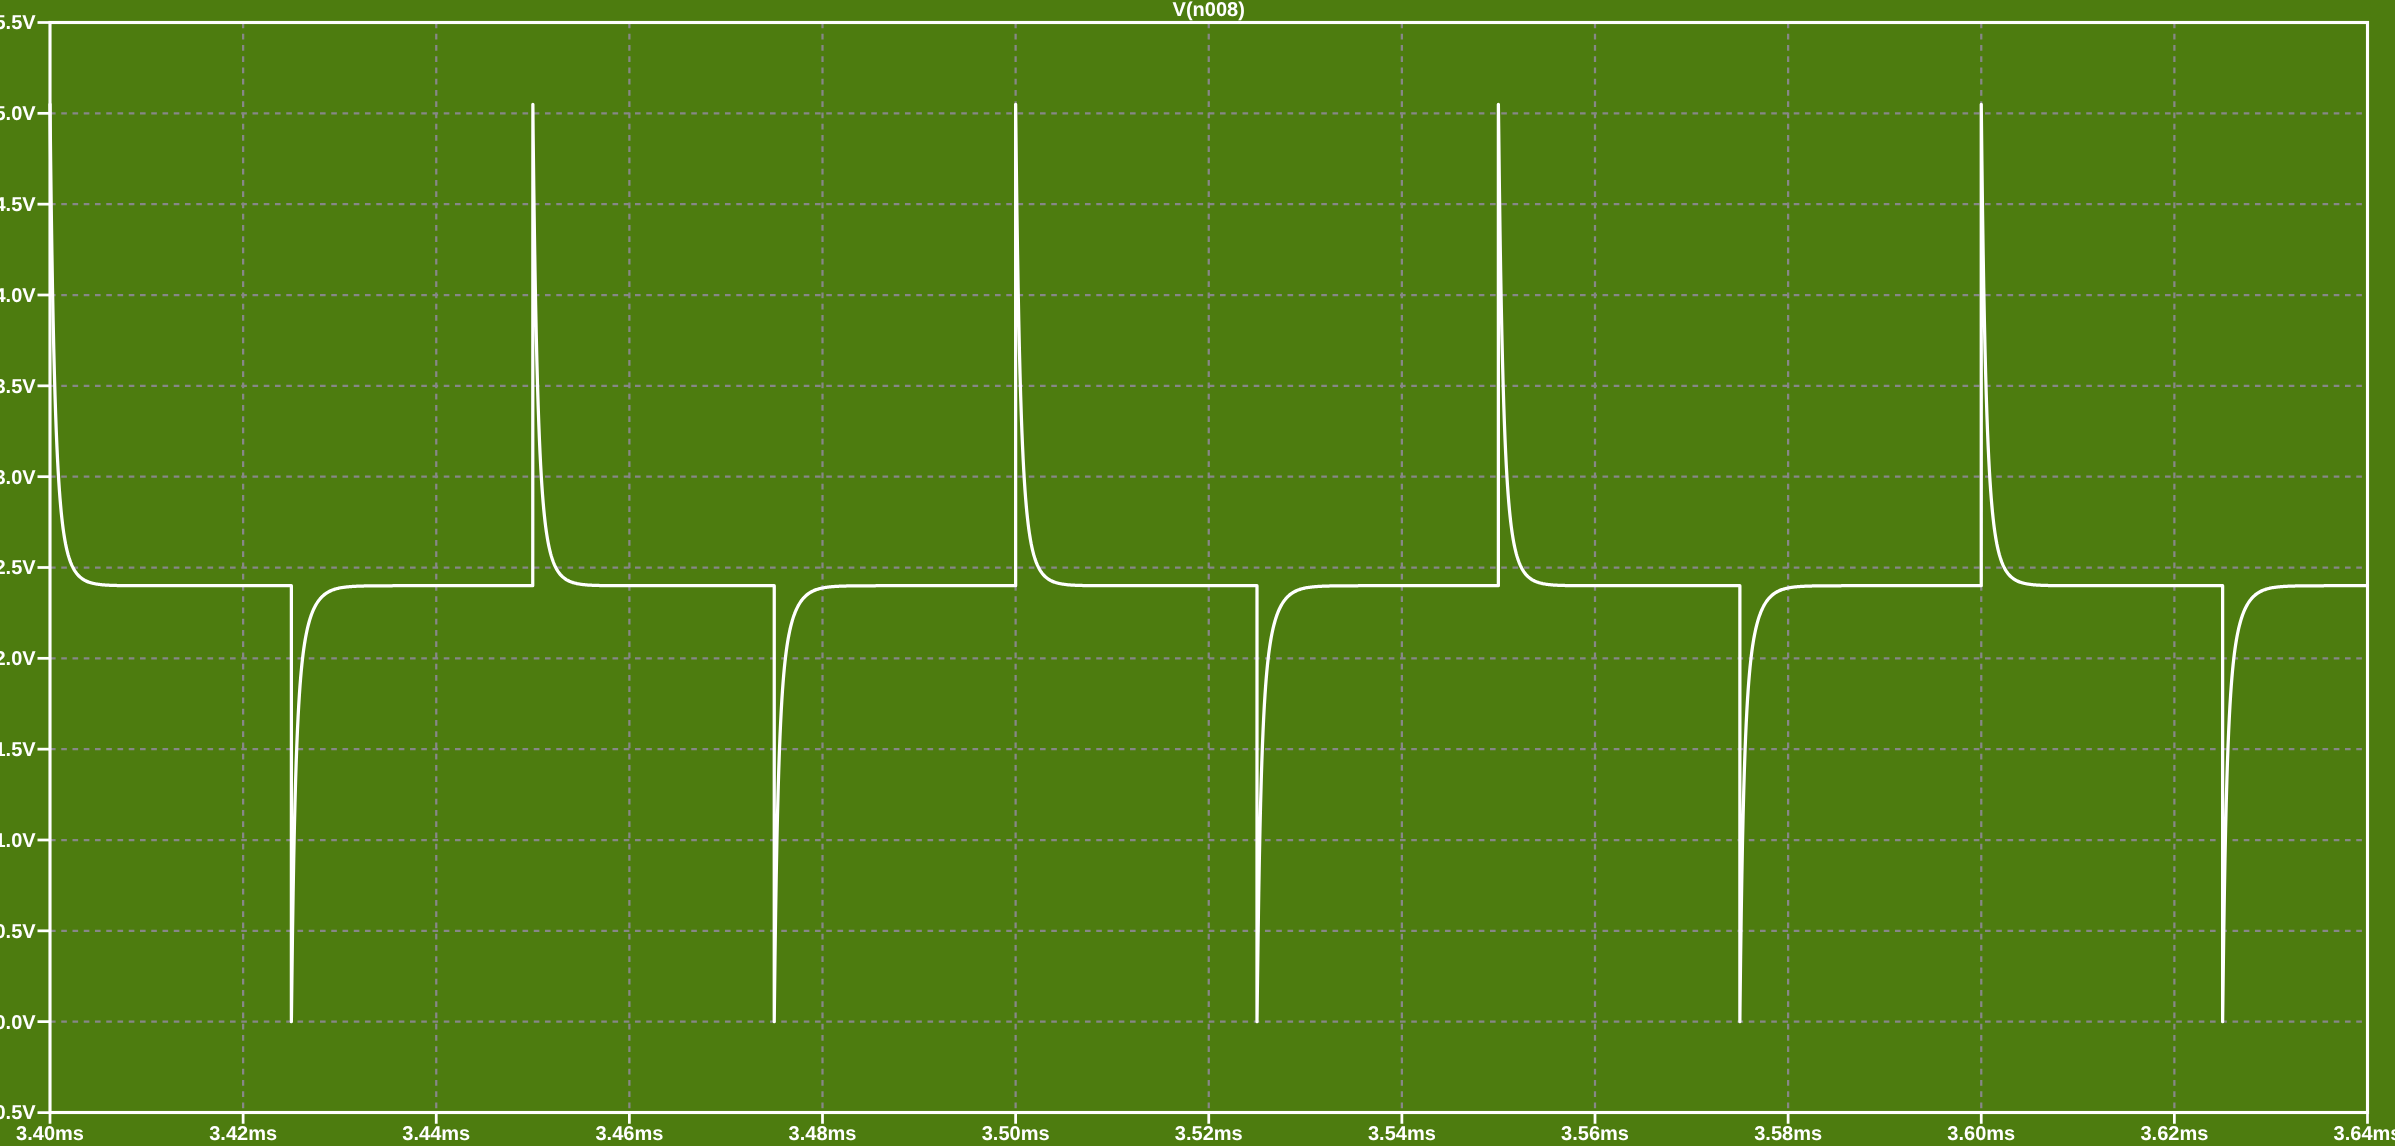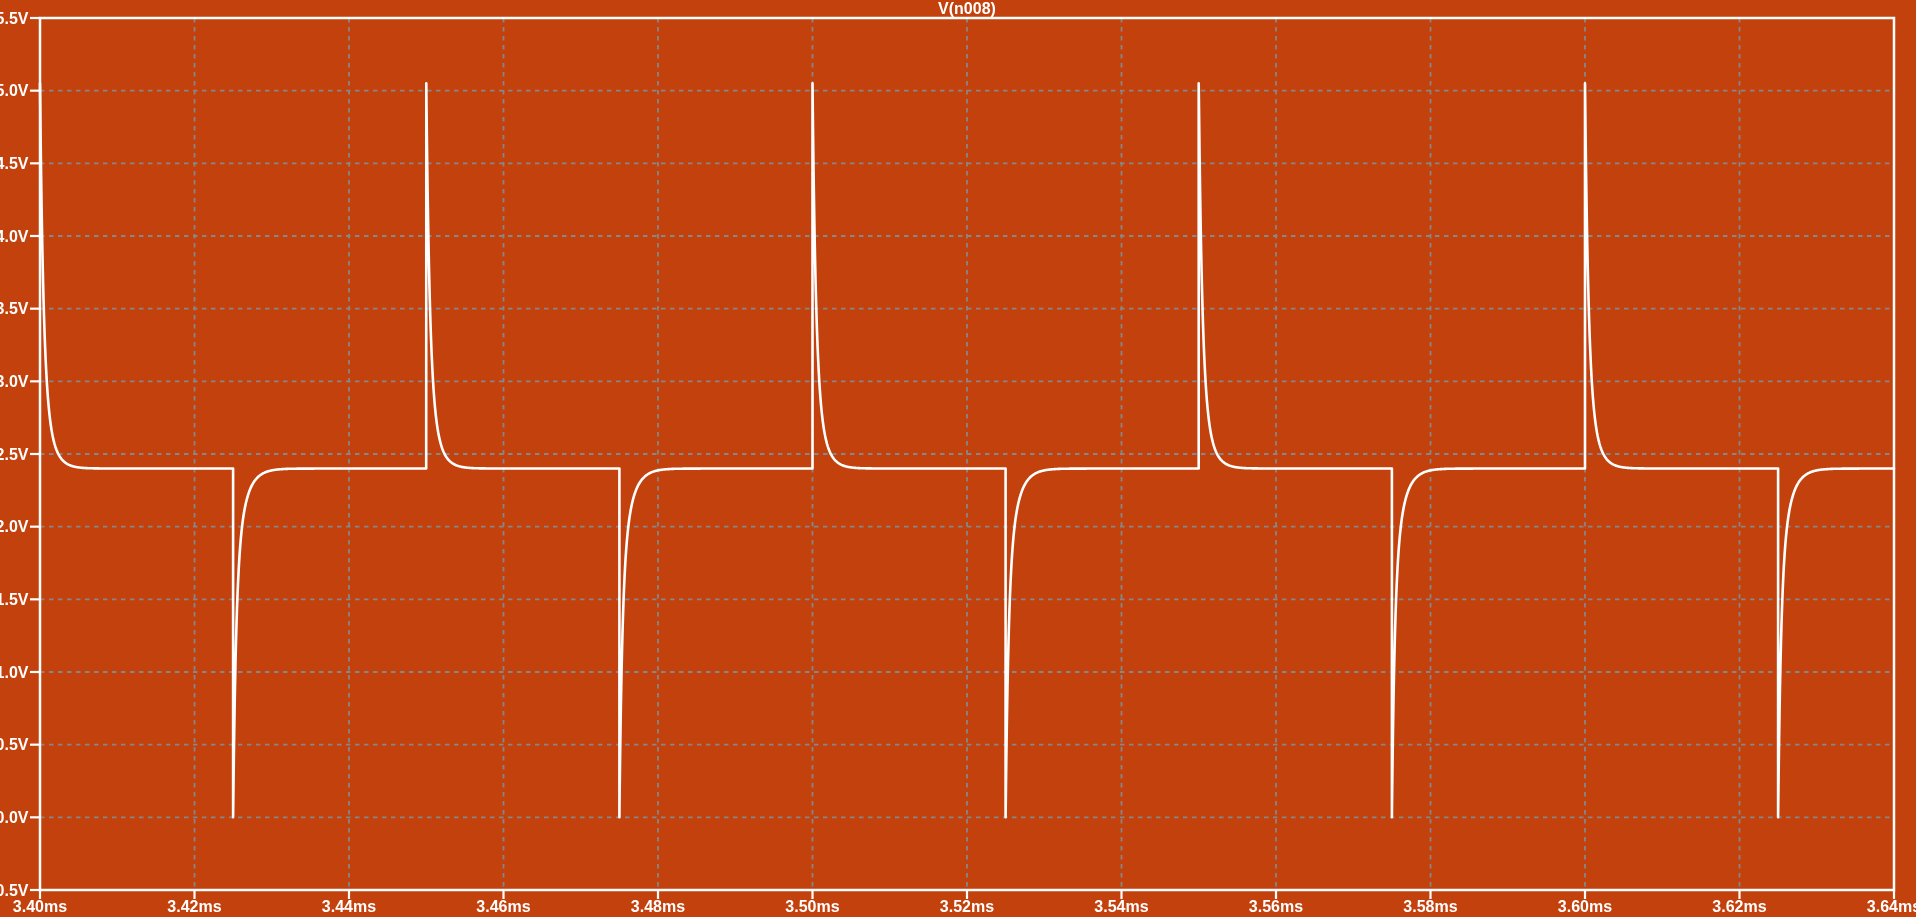--- a/index.html
+++ b/index.html
@@ -1,16 +1,16 @@
 <!DOCTYPE html>
 <html><head>
 <meta charset="utf-8">
 <style>
   html,body{margin:0;padding:0;background:#000;width:1916px;height:917px;overflow:hidden;}
-  .stage{position:relative;width:1916px;height:917px;background:#c2410c;}
+  .stage{position:relative;width:1916px;height:917px;background:#4d7c0f;}
   .plot-title{position:absolute;left:40px;top:0;width:1854px;height:18px;line-height:17px;
     text-align:center;font:bold 16px "Liberation Sans","DejaVu Sans",sans-serif;color:#fff;}
   svg{position:absolute;left:0;top:0;}
   .tick-label{font:bold 16px "Liberation Sans","DejaVu Sans",sans-serif;fill:#fff;}
 </style>
 </head>
 <body>
 
 <div class="stage">
   <div class="plot-title">V(n008)</div>

